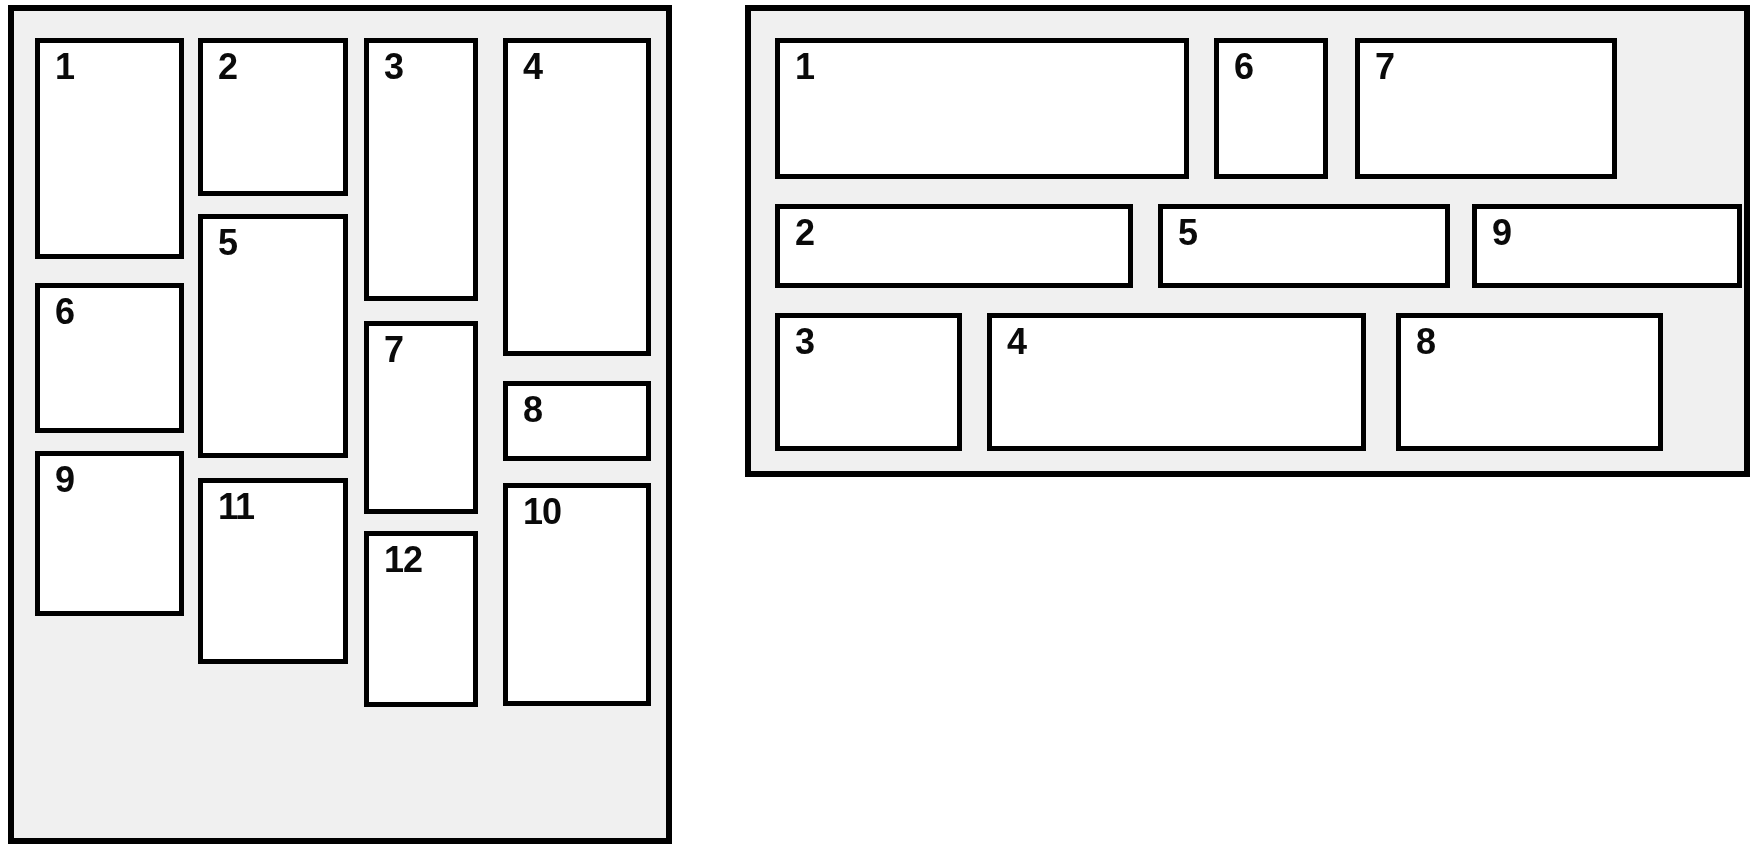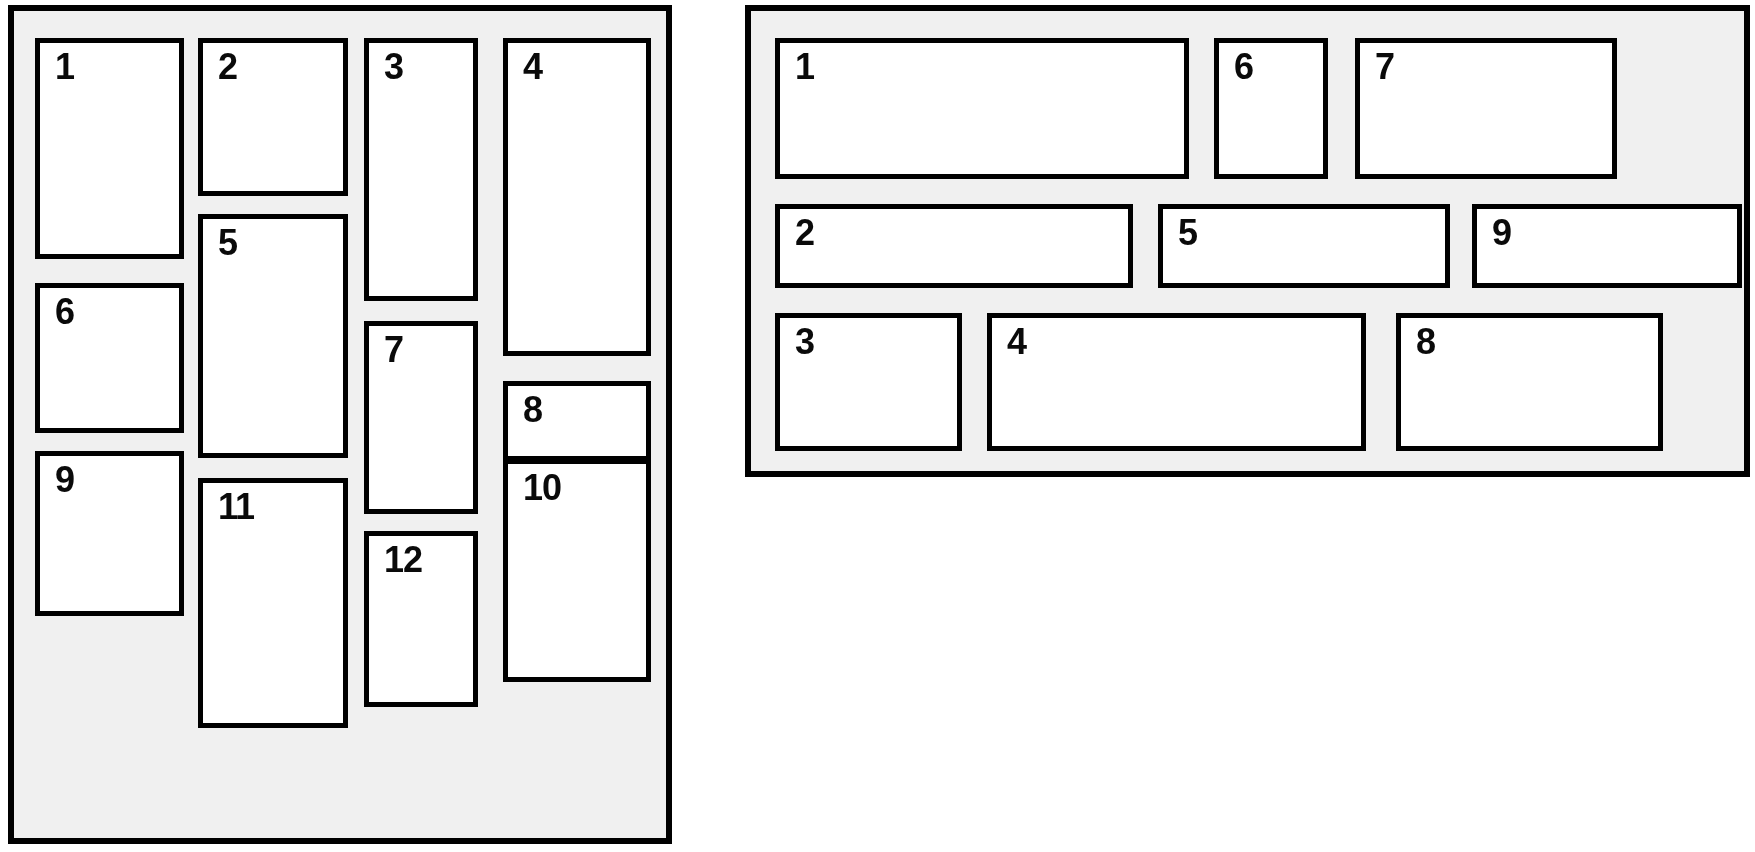--- a/index.html
+++ b/index.html
@@ -75,25 +75,25 @@
       </div>
 
       <div class="box" style="left: 489px; top: 370px; width: 148px; height: 80px;">
         <span class="box-num">8</span>
       </div>
 
       <div class="box" style="left: 21px; top: 440px; width: 149px; height: 165px;">
         <span class="box-num">9</span>
       </div>
 
-      <div class="box" style="left: 489px; top: 448px; width: 148px; height: 223px;">
+      <div class="box" style="left: 489px; top: 472px; width: 148px; height: 223px;">
         <span class="box-num">10</span>
       </div>
 
-      <div class="box" style="left: 184px; top: 467px; width: 150px; height: 250px;">
+      <div class="box" style="left: 184px; top: 467px; width: 150px; height: 186px;">
         <span class="box-num">11</span>
       </div>
 
       <div class="box" style="left: 350px; top: 520px; width: 114px; height: 176px;">
         <span class="box-num">12</span>
       </div>
     </section>
 
   <section class="panel" style="left: 745px; top: 5px; width: 1005px; height: 472px;">
 

